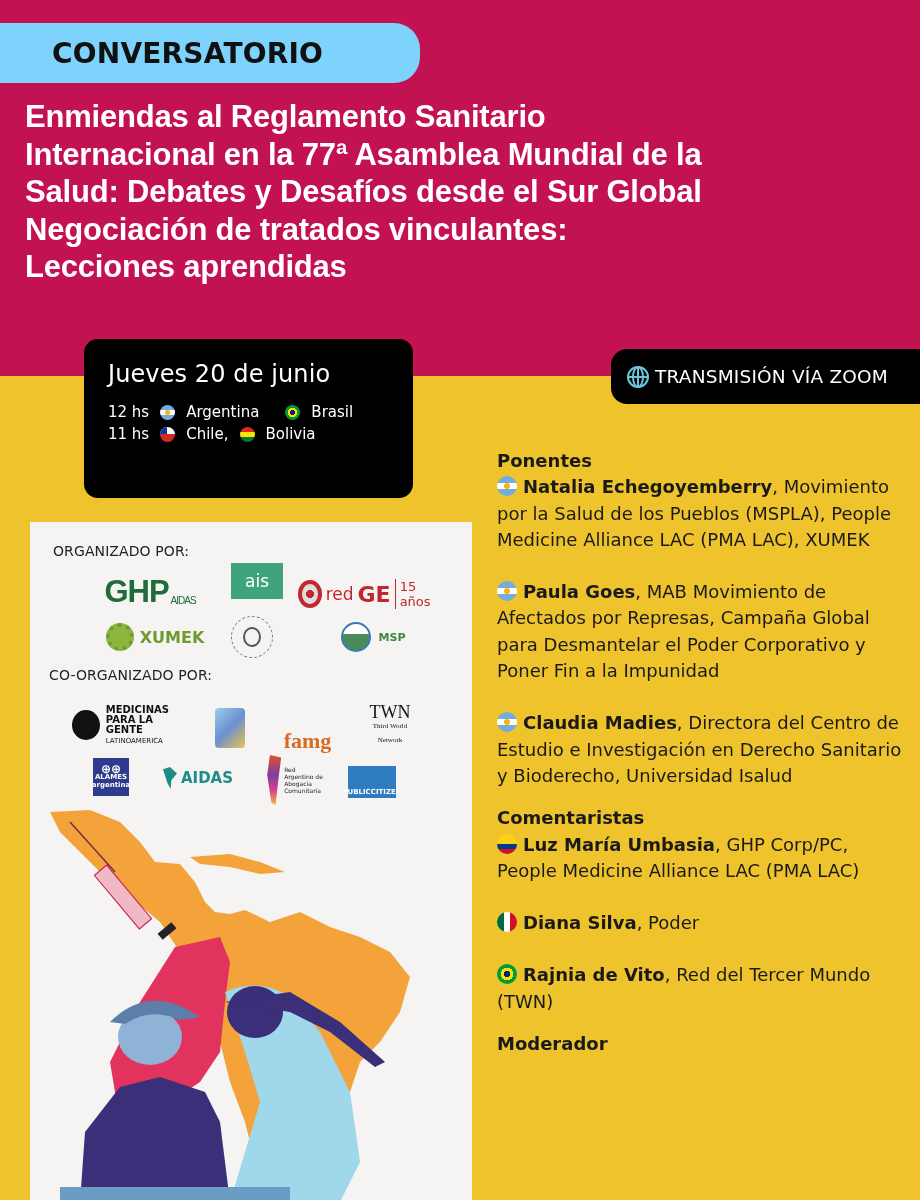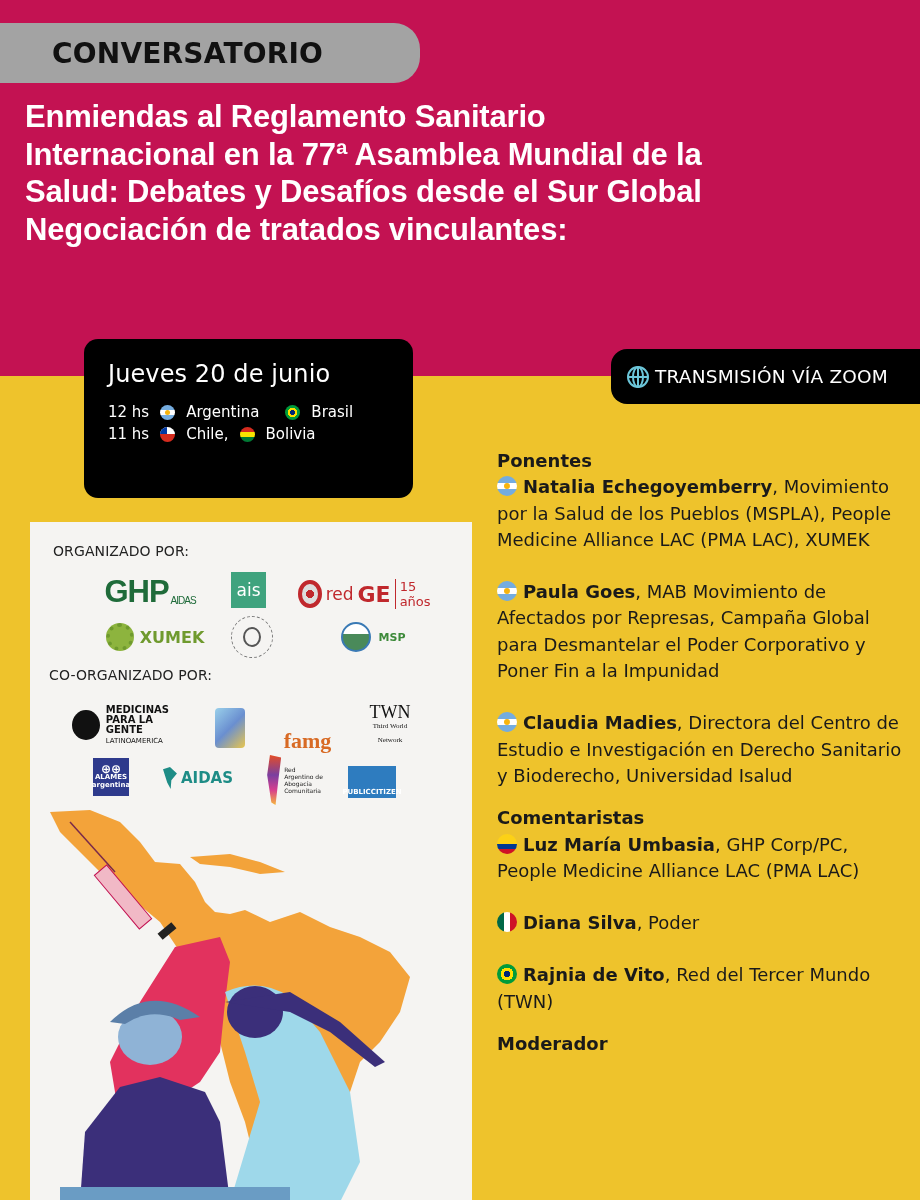--- a/index.html
+++ b/index.html
@@ -9,21 +9,21 @@
     background: #EEC32C;
     font-family: "DejaVu Sans", "Liberation Sans", sans-serif;
     color: #1a1a1a;
   }
   .top-band {
     position: absolute; left: 0; top: 0; width: 920px; height: 376px;
     background: #C31252;
   }
   .pill {
     position: absolute; left: 0; top: 23px; width: 420px; height: 60px;
-    background: #a3a3a3; border-radius: 0 26px 26px 0;
+    background: #7dd3fc; border-radius: 0 26px 26px 0;
     display: flex; align-items: center;
   }
   .pill span {
     margin-left: 52px; font-family: "DejaVu Sans", sans-serif;
     font-weight: bold; font-size: 28px; letter-spacing: 0.2px; color: #111;
   }
   .title {
     position: absolute; left: 25px; top: 98px; width: 880px;
     color: #fff; font-family: "Liberation Sans", sans-serif; font-weight: bold;
     font-size: 31px; line-height: 37.5px; letter-spacing: -0.2px;
@@ -126,20 +126,21 @@
 
 <div class="pill">
   <span>CONVERSATORIO</span>
 </div>
 
 <div class="title">
   <div>Enmiendas al Reglamento Sanitario</div>
   <div>Internacional en la 77ª Asamblea Mundial de la</div>
   <div>Salud: Debates y Desafíos desde el Sur Global</div>
   <div>Negociación de tratados vinculantes:</div>
+  <div>Lecciones aprendidas</div>
 </div>
 
 <div class="date-box">
   <div class="date">Jueves 20 de junio</div>
   <div class="row">
     <span>12 hs</span>
     <span class="flag ar"></span>
     <span>Argentina</span>
     <span style="width:4px"></span>
     <span class="flag br"></span>
@@ -189,21 +190,21 @@
   </div>
 </div>
 
 <div class="panel">
   <div class="lab" style="left:23px;top:21px;">ORGANIZADO POR:</div>
 
   <div class="logo logo-ghp" style="left:60px;top:52px;width:120px;height:36px;">
     <span>GHP</span>
       <small>AIDAS</small>
   </div>
-  <div class="logo logo-ais" style="left:201px;top:50px;width:35px;height:36px;">
+  <div class="logo logo-ais" style="left:201px;top:41px;width:52px;height:36px;">
     <span>ais</span>
   </div>
   <div class="logo logo-redge" style="left:268px;top:55px;width:142px;height:34px;">
     <span class="ring"></span>
     <span>red</span>
     <b>GE</b>
     <span class="yrs">15 años</span>
   </div>
   <div class="logo logo-xumek" style="left:60px;top:97px;width:130px;height:36px;">
     <span class="gear"></span>

